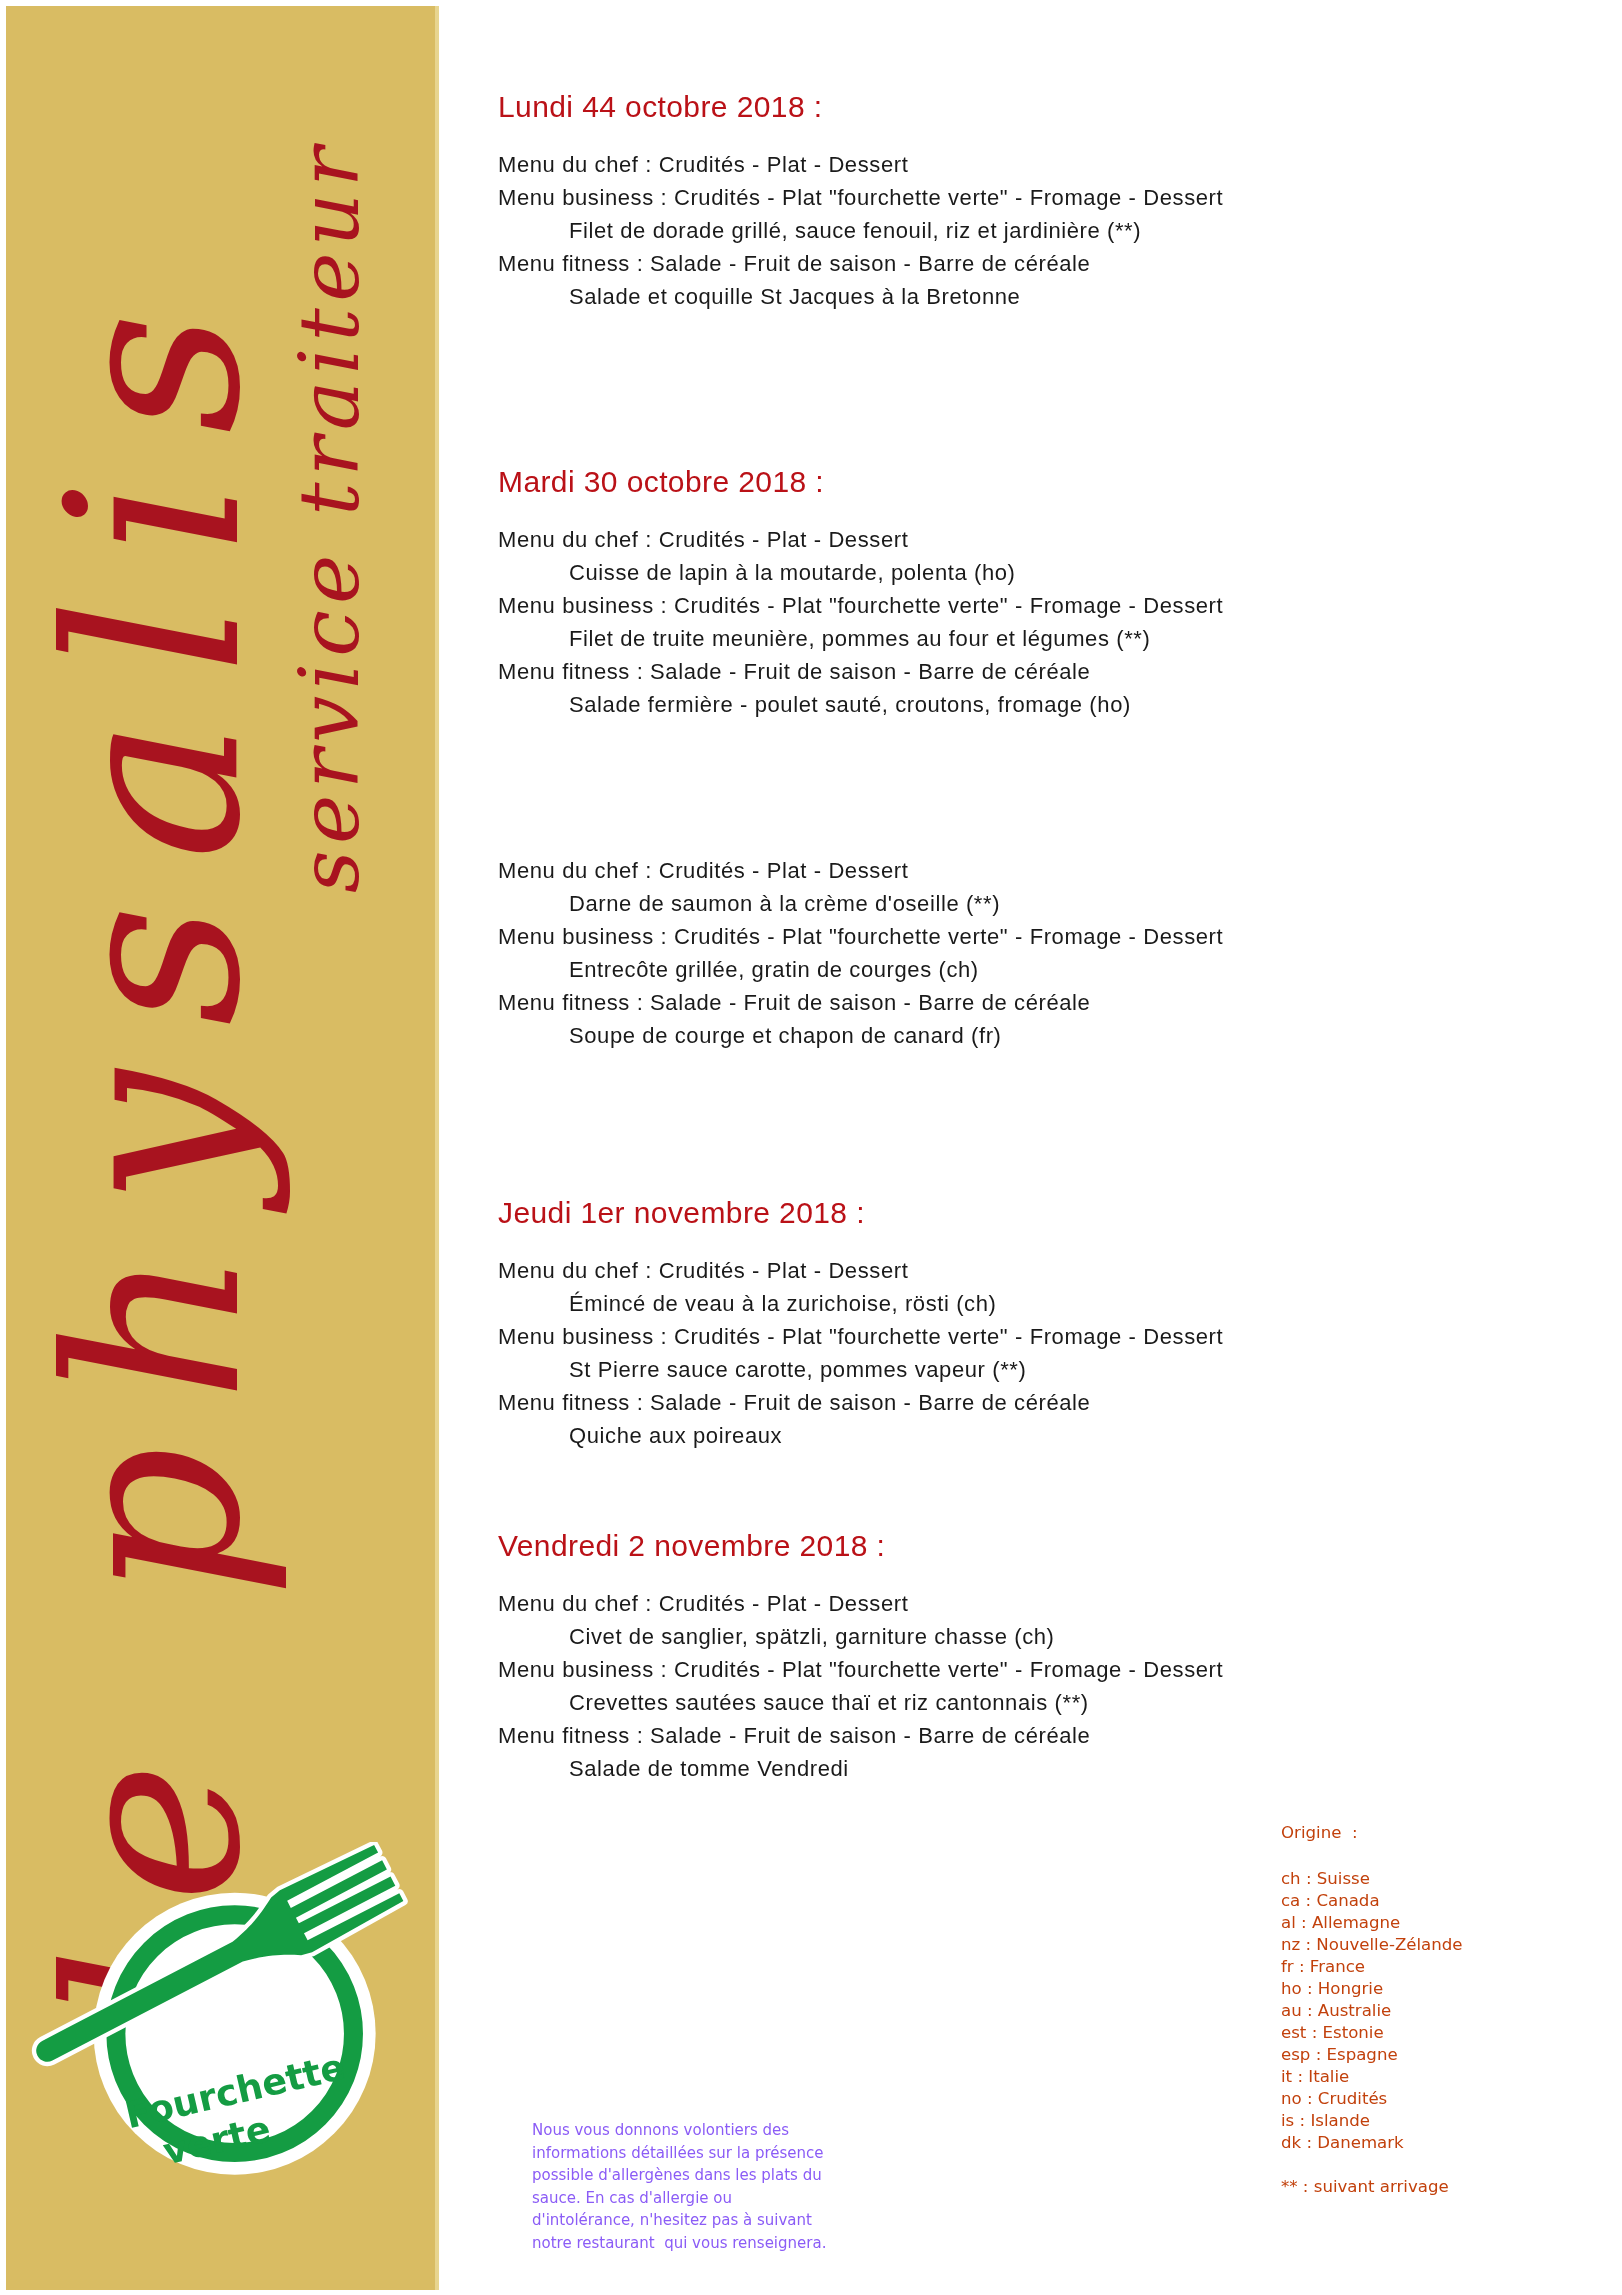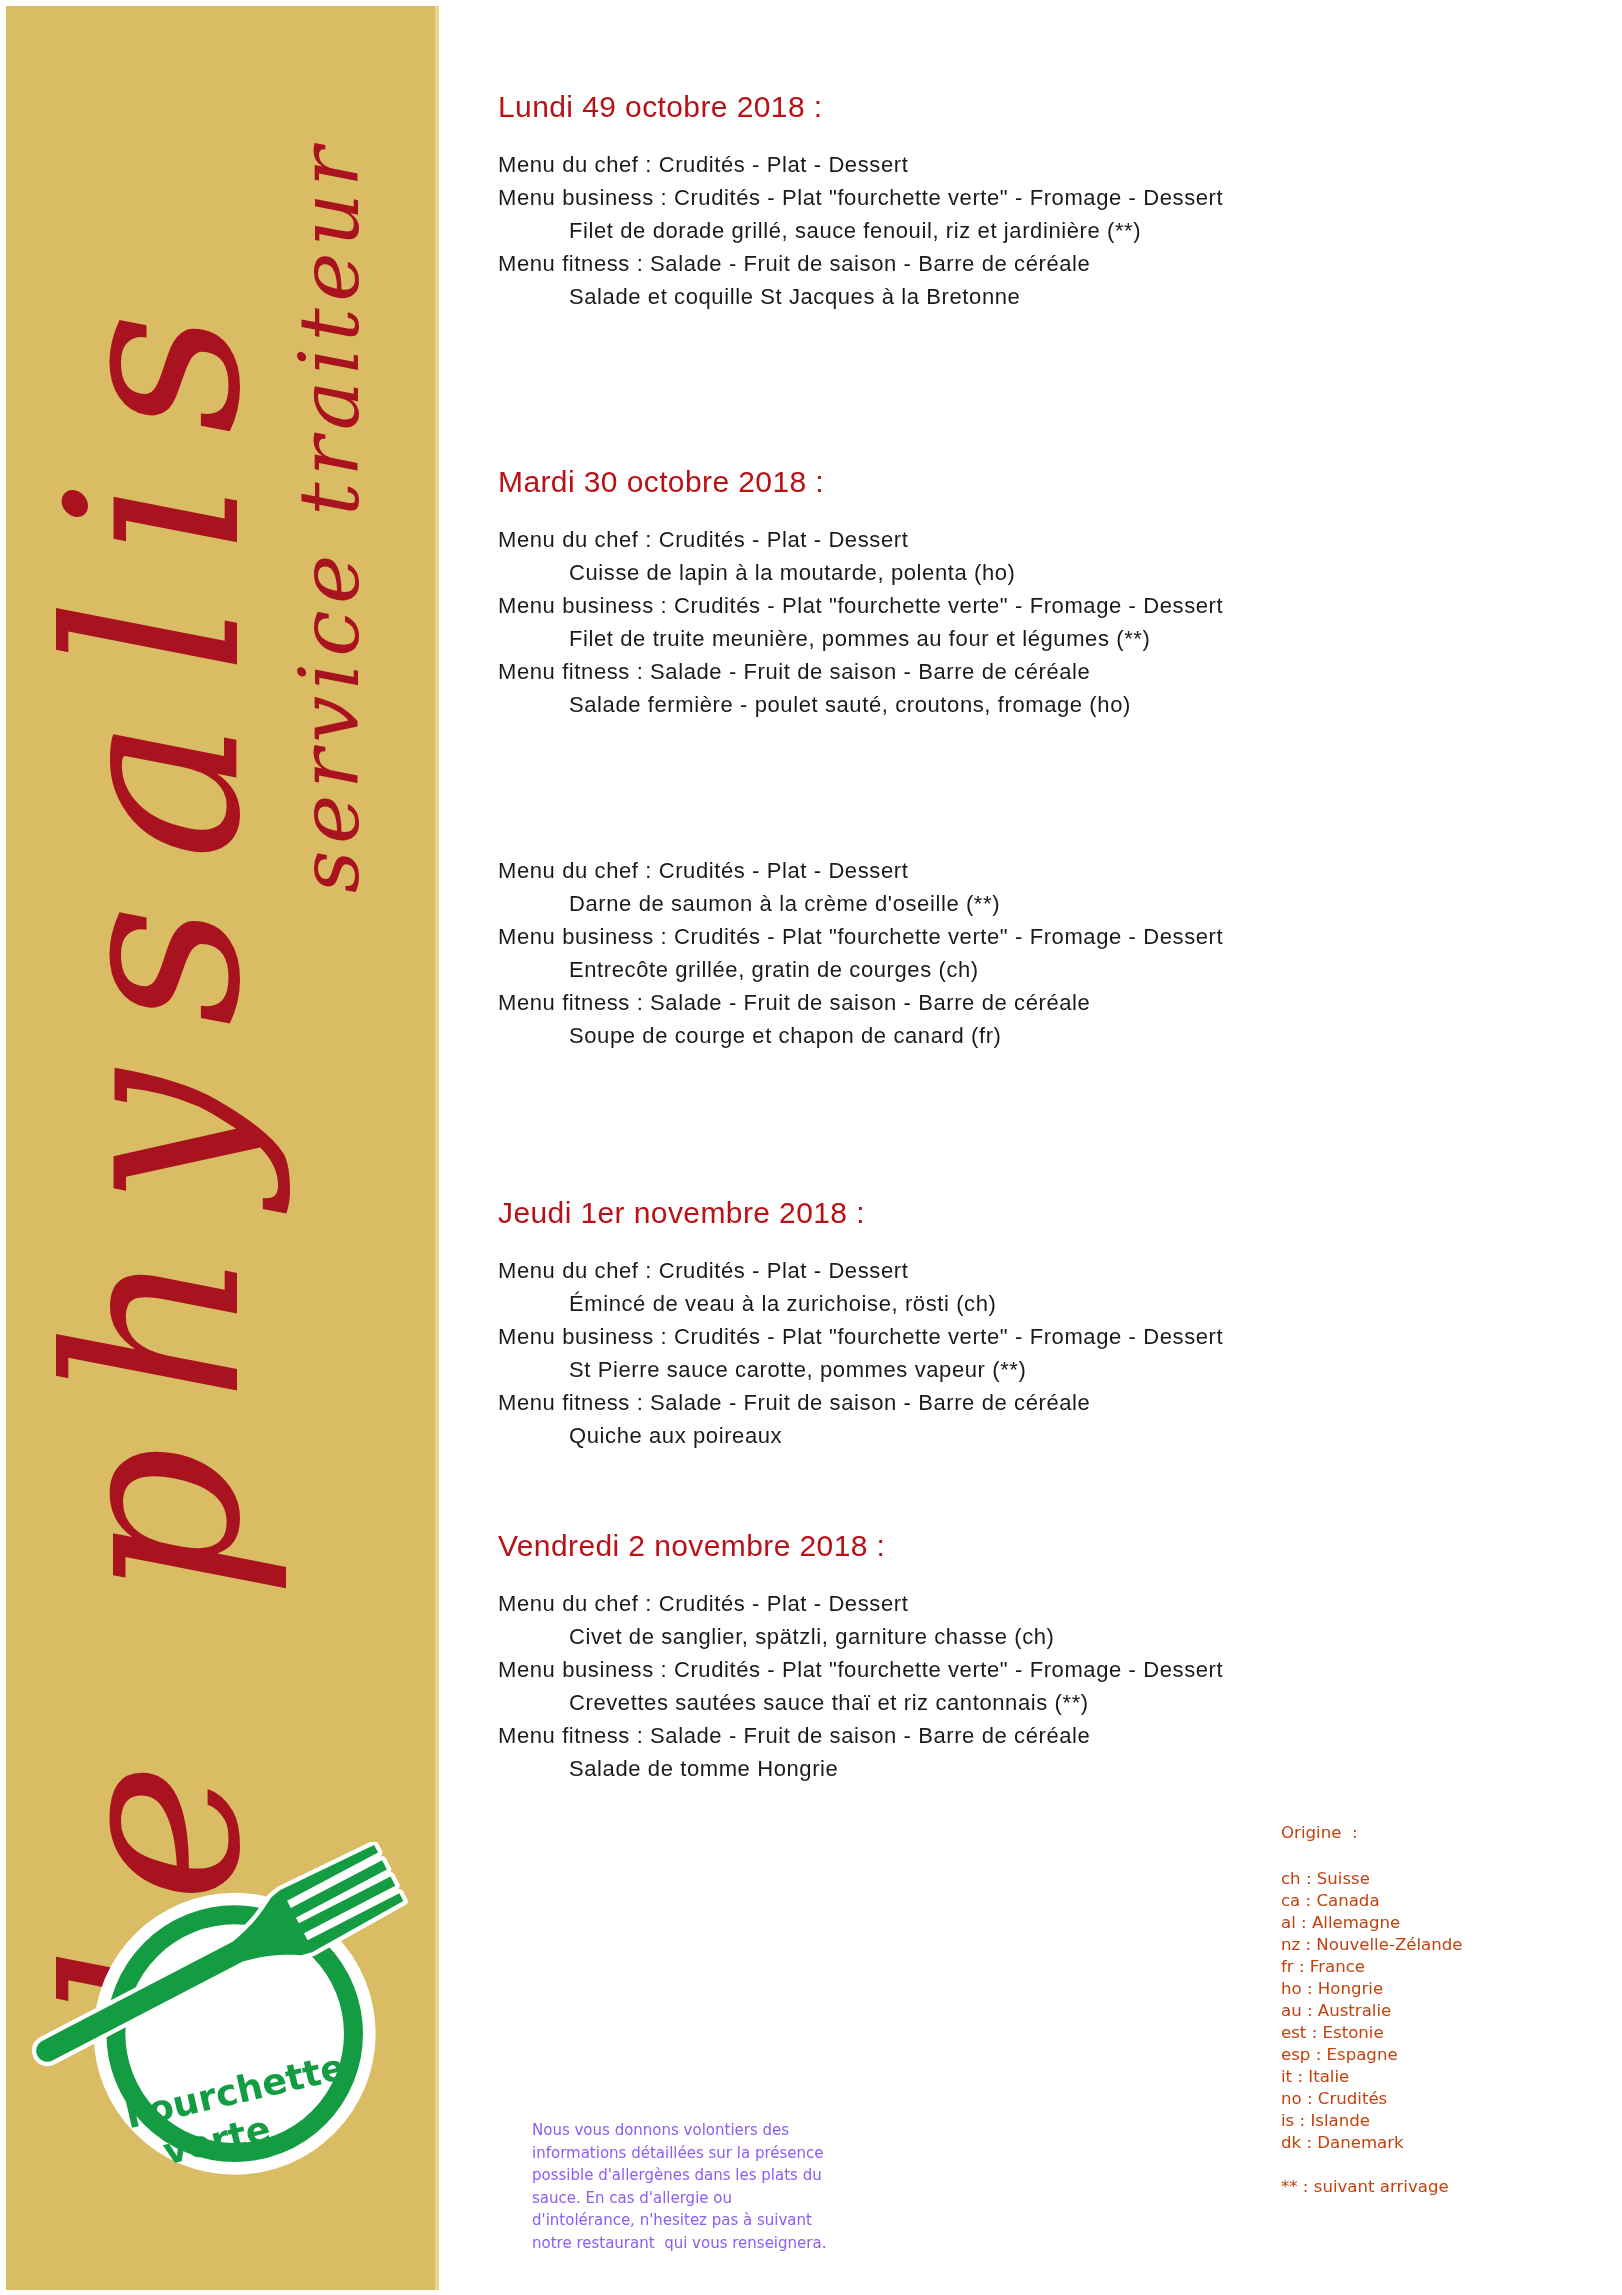--- a/index.html
+++ b/index.html
@@ -38,21 +38,21 @@
 <body>
 
 <div class="page">
 
   <div class="gold-band">
     <div class="script script-main">le physalis</div>
     <div class="script script-sub">service traiteur</div>
   </div>
 
   <section class="day-block" style="top:89px">
-    <h2 class="day-header">Lundi 49 octobre 2018 :</h2>
+    <h2 class="day-header">Lundi 44 octobre 2018 :</h2>
     <div class="day-lines">
       <p class="menu-line">Menu du chef : Crudités - Plat - Dessert</p>
       <p class="menu-line">Menu business : Crudités - Plat "fourchette verte" - Fromage - Dessert</p>
       <p class="menu-line indent">Filet de dorade grillé, sauce fenouil, riz et jardinière (**)</p>
       <p class="menu-line">Menu fitness : Salade - Fruit de saison - Barre de céréale</p>
       <p class="menu-line indent">Salade et coquille St Jacques à la Bretonne</p>
     </div>
   </section>
 
   <section class="day-block" style="top:464px">
@@ -91,21 +91,21 @@
   </section>
 
   <section class="day-block" style="top:1528px">
     <h2 class="day-header">Vendredi 2 novembre 2018 :</h2>
     <div class="day-lines">
       <p class="menu-line">Menu du chef : Crudités - Plat - Dessert</p>
       <p class="menu-line indent">Civet de sanglier, spätzli, garniture chasse (ch)</p>
       <p class="menu-line">Menu business : Crudités - Plat "fourchette verte" - Fromage - Dessert</p>
       <p class="menu-line indent">Crevettes sautées sauce thaï et riz cantonnais (**)</p>
       <p class="menu-line">Menu fitness : Salade - Fruit de saison - Barre de céréale</p>
-      <p class="menu-line indent">Salade de tomme Hongrie</p>
+      <p class="menu-line indent">Salade de tomme Vendredi</p>
     </div>
   </section>
 
   <aside class="origin-legend">
     <p class="legend-title">Origine  :</p>
     <p>ch : Suisse</p>
     <p>ca : Canada</p>
     <p>al : Allemagne</p>
     <p>nz : Nouvelle-Zélande</p>
     <p>fr : France</p>

